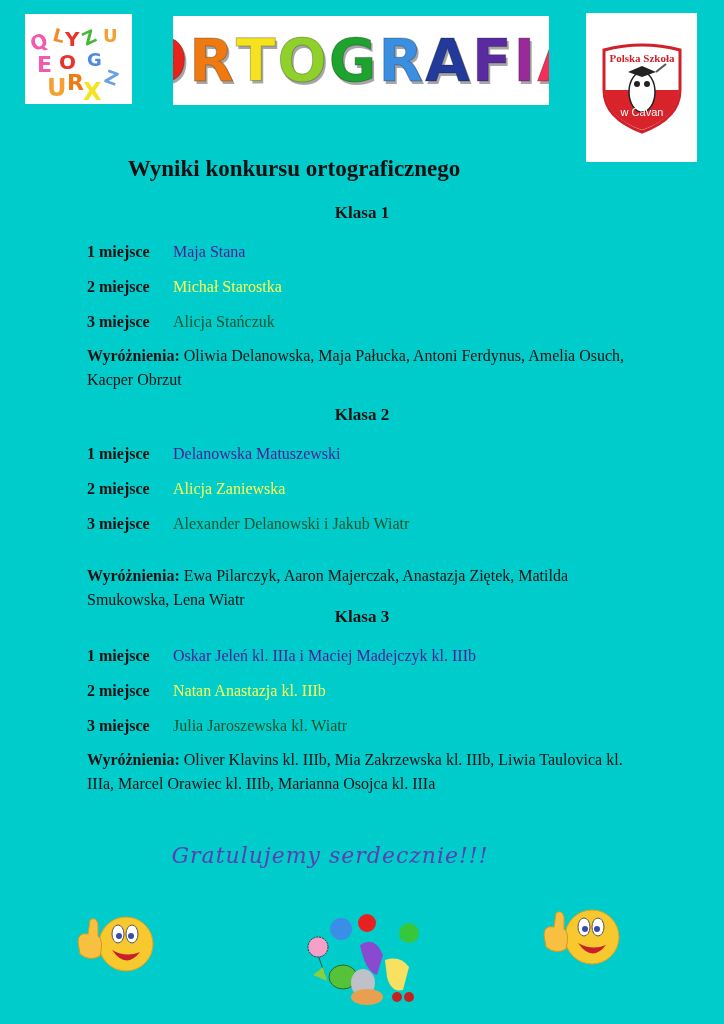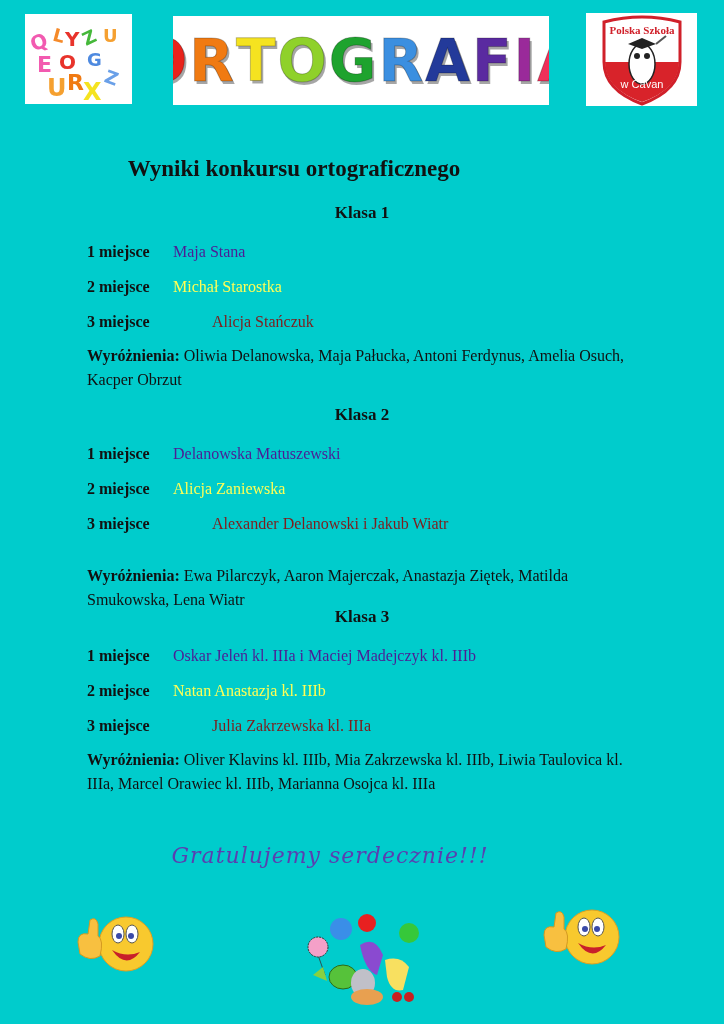--- a/index.html
+++ b/index.html
@@ -5,34 +5,34 @@
   html, body { margin:0; padding:0; }
   body {
     width:724px; height:1024px; overflow:hidden;
     background:#00cccc;
     font-family:"Liberation Serif","DejaVu Serif",serif;
     position:relative; color:#111;
   }
   .img-box { position:absolute; background:#fff; overflow:hidden; }
   #letters-img { left:25px; top:14px; width:107px; height:90px; }
   #banner-img { left:173px; top:16px; width:376px; height:89px; display:flex; align-items:center; justify-content:center; }
-  #crest-img { left:586px; top:13px; width:111px; height:93px; display:flex; align-items:center; justify-content:center; }
+  #crest-img { left:586px; top:13px; width:111px; height:149px; display:flex; align-items:center; justify-content:center; }
 
   .banner-text { font-family:"DejaVu Sans",sans-serif; font-weight:bold; font-size:58px; letter-spacing:2px; display:flex; }
   .banner-text span { text-shadow:2px 3px 0 rgba(0,0,0,0.35); -webkit-text-stroke:1px rgba(0,0,0,0.25); }
 
   .title { position:absolute; left:0; width:588px; top:156px; text-align:center; font-weight:bold; font-size:23px; }
   .klasa { position:absolute; left:0; width:724px; text-align:center; font-weight:bold; font-size:17px; }
   .row { position:absolute; left:87px; font-size:16px; white-space:nowrap; }
   .row .lbl { font-weight:bold; display:inline-block; width:86px; }
   .wyr { position:absolute; left:87px; width:560px; font-size:16px; line-height:24px; }
   .wyr b { font-weight:bold; }
   .c1 { color:#4c1d95; }
   .c2 { color:#ffff55;margin-top:36px; }
-  .c3 { color:#7f1d1d;margin-left:39px; }
+  .c3 { color:#14532d; }
   .grat { position:absolute; left:0; width:660px; top:843px; text-align:center; font-family:"DejaVu Serif",serif; font-style:italic; font-size:22px; color:#5a3fb0; letter-spacing:1px; }
   .smiley { position:absolute; }
 </style>
 </head>
 <body>
 
 <div class="img-box" id="letters-img">
   <svg width="107" height="90" viewBox="0 0 107 90">
     <text x="6" y="35" font-family="DejaVu Sans" font-weight="bold" font-size="20" fill="#f25ab0" transform="rotate(-20 14 30)">Q</text>
     <text x="28" y="28" font-family="DejaVu Sans" font-weight="bold" font-size="18" fill="#f58a2a" transform="rotate(15 34 22)">L</text>
@@ -109,21 +109,21 @@
 </div>
 
 <div class="klasa" style="top:607px">Klasa 3</div>
 <div class="row" style="top:647px">
   <span class="lbl">1 miejsce</span><span class="c1">Oskar Jeleń kl. IIIa i Maciej Madejczyk kl. IIIb</span>
 </div>
 <div class="row" style="top:682px">
   <span class="lbl">2 miejsce</span><span class="c2">Natan Anastazja kl. IIIb</span>
 </div>
 <div class="row" style="top:717px">
-  <span class="lbl">3 miejsce</span><span class="c3">Julia Zakrzewska kl. IIIa</span>
+  <span class="lbl">3 miejsce</span><span class="c3">Julia Jaroszewska kl. Wiatr</span>
 </div>
 <div class="wyr" style="top:748px">
   <b>Wyróżnienia:</b> <span>Oliver Klavins kl. IIIb, Mia Zakrzewska kl. IIIb, Liwia Taulovica kl. IIIa, Marcel Orawiec kl. IIIb, Marianna Osojca kl. IIIa</span>
 </div>
 
 <div class="grat">Gratulujemy serdecznie!!!</div>
 
 <svg class="smiley" style="left:74px;top:912px" width="84" height="64" viewBox="0 0 84 64">
   <circle cx="52" cy="32" r="27" fill="#f8c92e" stroke="#e0a020" stroke-width="1"></circle>
   <ellipse cx="44" cy="22" rx="6" ry="9" fill="#fff" stroke="#555"></ellipse>

